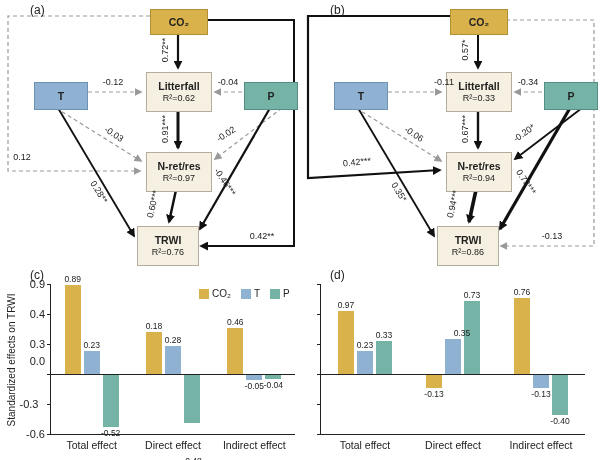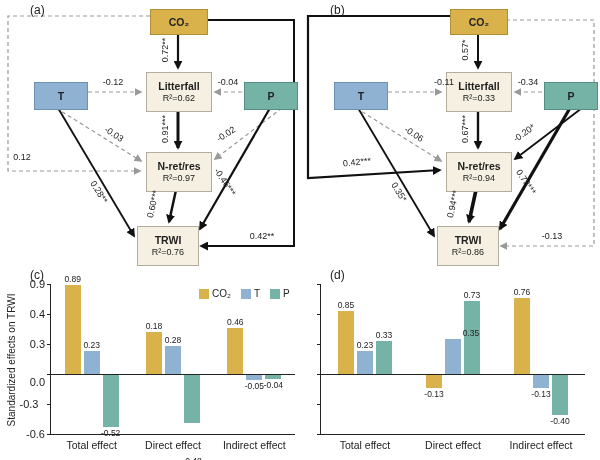--- a/index.html
+++ b/index.html
@@ -156,21 +156,21 @@
     <span class="ylabel">Standardized effects on TRWI</span>
     <div class="plot" style="left:50px;top:16px;width:244px;height:150px;">
         <div class="zline" style="left: 0px; top: 89.5px; width: 244px; height: 1px;"></div>
         <div class="ytick" style="left: -4px; top: -0.5px; width: 4px; height: 1px;"></div>
         <div class="yticklab" style="left: -38px; top: -6px; width: 32px;">0.9</div>
         <div class="ytick" style="left: -4px; top: 29.5px; width: 4px; height: 1px;"></div>
         <div class="yticklab" style="left: -38px; top: 24px; width: 32px;">0.4</div>
         <div class="ytick" style="left: -4px; top: 59.5px; width: 4px; height: 1px;"></div>
         <div class="yticklab" style="left: -38px; top: 54px; width: 32px;">0.3</div>
         <div class="ytick" style="left: -4px; top: 89.5px; width: 4px; height: 1px;"></div>
-        <div class="yticklab" style="left: -38px; top: 92px; width: 32px;">0.0</div>
+        <div class="yticklab" style="left: -38px; top: 71px; width: 32px;">0.0</div>
         <div class="ytick" style="left: -4px; top: 119.5px; width: 4px; height: 1px;"></div>
         <div class="yticklab" style="left: -38px; top: 114px; width: 32px; text-align: center;">-0.3</div>
         <div class="ytick" style="left: -4px; top: 149.5px; width: 4px; height: 1px;"></div>
         <div class="yticklab" style="left: -38px; top: 144px; width: 32px;">-0.6</div>
         <div class="catlab" style="left: -4.33333px; top: 155px; width: 90px;">Total effect</div>
         <div class="bar" style="left: 13.6667px; top: 1px; width: 16px; height: 89px; background: rgb(217, 178, 76);"></div>
         <div class="barlab" style="left: 1.66667px; top: -10px; width: 40px;">0.89</div>
         <div class="bar" style="left: 32.6667px; top: 67px; width: 16px; height: 23px; background: rgb(143, 178, 210);"></div>
         <div class="barlab" style="left: 20.6667px; top: 56px; width: 40px;">0.23</div>
         <div class="bar" style="left: 51.6667px; top: 91px; width: 16px; height: 52px; background: rgb(116, 179, 166);"></div>
@@ -211,30 +211,30 @@
     <div class="plot" style="left:20px;top:16px;width:264px;height:150px;">
         <div class="zline" style="left: 0px; top: 89.5px; width: 264px; height: 1px;"></div>
         <div class="ytick" style="left: -4px; top: -0.5px; width: 4px; height: 1px;"></div>
         <div class="ytick" style="left: -4px; top: 29.5px; width: 4px; height: 1px;"></div>
         <div class="ytick" style="left: -4px; top: 59.5px; width: 4px; height: 1px;"></div>
         <div class="ytick" style="left: -4px; top: 89.5px; width: 4px; height: 1px;"></div>
         <div class="ytick" style="left: -4px; top: 119.5px; width: 4px; height: 1px;"></div>
         <div class="ytick" style="left: -4px; top: 149.5px; width: 4px; height: 1px;"></div>
         <div class="catlab" style="left: -1px; top: 155px; width: 90px;">Total effect</div>
         <div class="bar" style="left: 17px; top: 27px; width: 16px; height: 63px; background: rgb(217, 178, 76);"></div>
-        <div class="barlab" style="left: 5px; top: 16px; width: 40px;">0.85</div>
+        <div class="barlab" style="left: 5px; top: 16px; width: 40px;">0.97</div>
         <div class="bar" style="left: 36px; top: 67px; width: 16px; height: 23px; background: rgb(143, 178, 210);"></div>
         <div class="barlab" style="left: 24px; top: 56px; width: 40px;">0.23</div>
         <div class="bar" style="left: 55px; top: 57px; width: 16px; height: 33px; background: rgb(116, 179, 166);"></div>
         <div class="barlab" style="left: 43px; top: 46px; width: 40px;">0.33</div>
         <div class="catlab" style="left: 87px; top: 155px; width: 90px;">Direct effect</div>
         <div class="bar" style="left: 105px; top: 91px; width: 16px; height: 13px; background: rgb(217, 178, 76);"></div>
         <div class="barlab" style="left: 93px; top: 105px; width: 40px;">-0.13</div>
         <div class="bar" style="left: 124px; top: 55px; width: 16px; height: 35px; background: rgb(143, 178, 210);"></div>
-        <div class="barlab" style="left: 130px; top: 44px; width: 40px;">0.35</div>
+        <div class="barlab" style="left: 121px; top: 44px; width: 40px;">0.35</div>
         <div class="bar" style="left: 143px; top: 17px; width: 16px; height: 73px; background: rgb(116, 179, 166);"></div>
         <div class="barlab" style="left: 131px; top: 6px; width: 40px;">0.73</div>
         <div class="catlab" style="left: 175px; top: 155px; width: 90px;">Indirect effect</div>
         <div class="bar" style="left: 193px; top: 14px; width: 16px; height: 76px; background: rgb(217, 178, 76);"></div>
         <div class="barlab" style="left: 181px; top: 3px; width: 40px;">0.76</div>
         <div class="bar" style="left: 212px; top: 91px; width: 16px; height: 13px; background: rgb(143, 178, 210);"></div>
         <div class="barlab" style="left: 200px; top: 105px; width: 40px;">-0.13</div>
         <div class="bar" style="left: 231px; top: 91px; width: 16px; height: 40px; background: rgb(116, 179, 166);"></div>
         <div class="barlab" style="left: 219px; top: 132px; width: 40px;">-0.40</div>
       </div>

